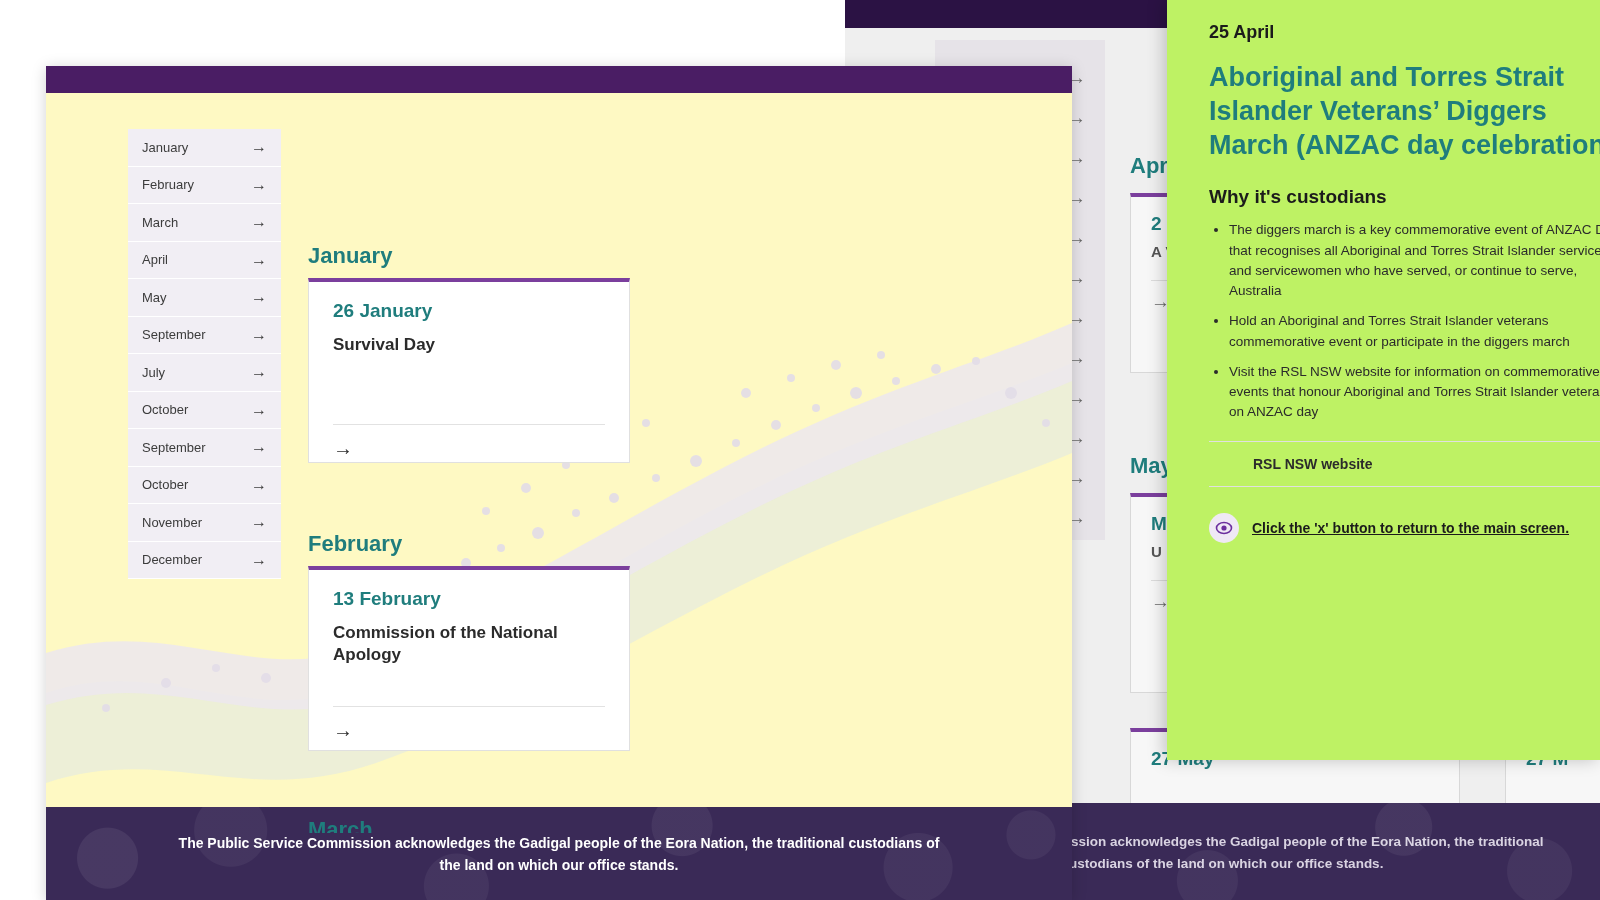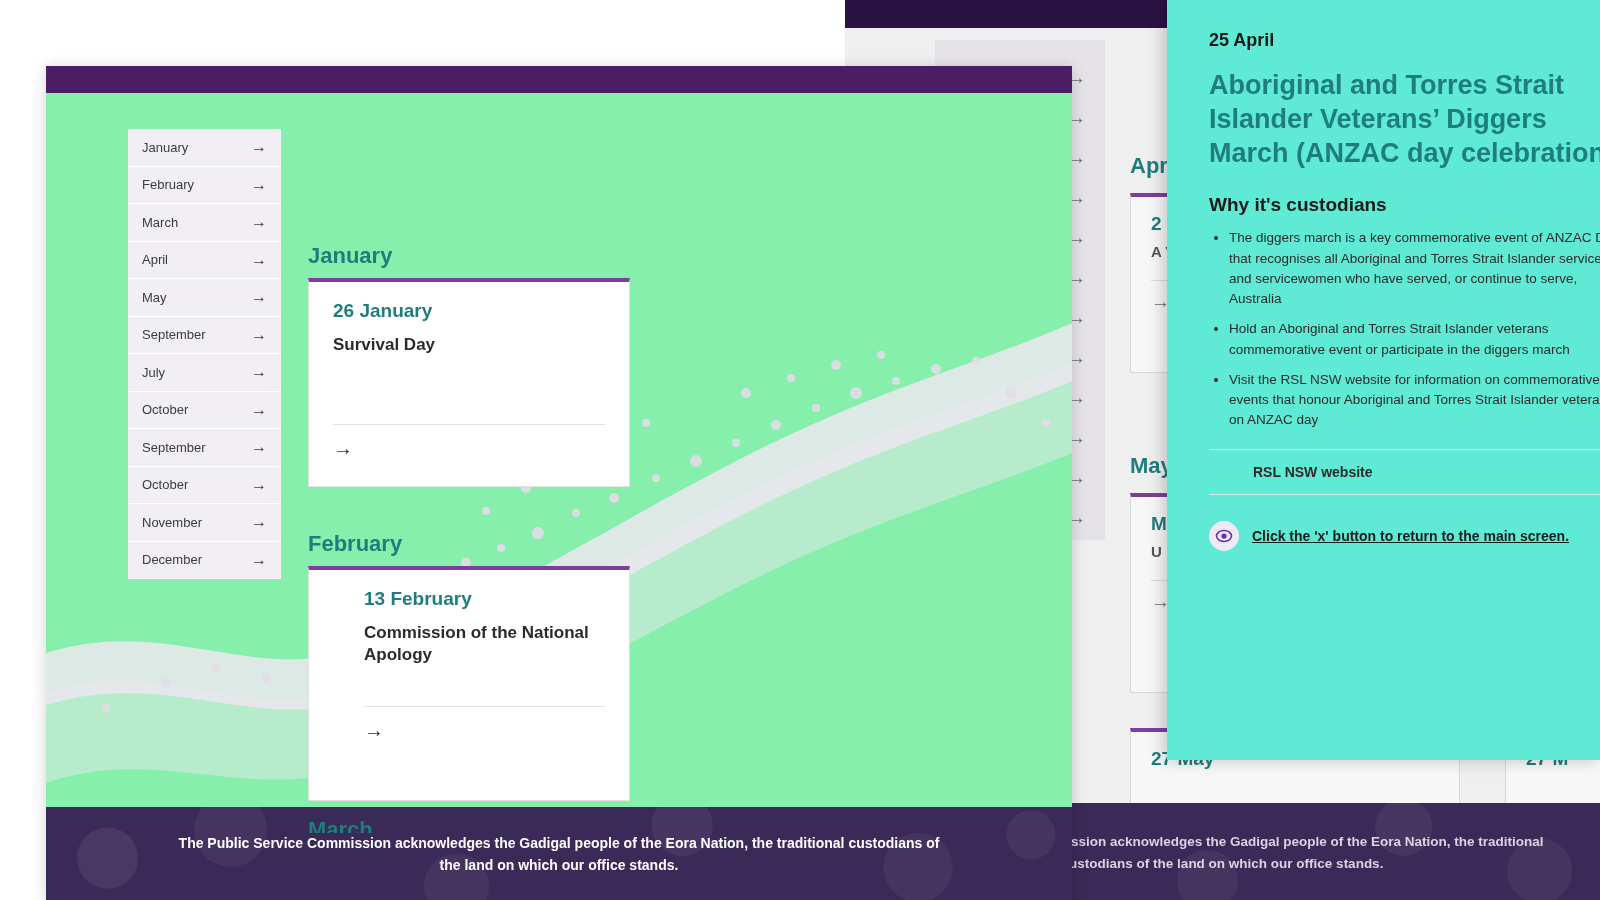--- a/index.html
+++ b/index.html
@@ -102,21 +102,21 @@
     background: #ffffff;
     box-shadow: 0 2px 14px rgba(0,0,0,0.18);
     overflow: hidden;
   }
   .main-topbar {
     height: 27px; background: #4a1d64;
   }
   .main-content {
     position: relative;
     height: 740px;
-    background: #86efac;
+    background: #fef9c3;
     overflow: hidden;
   }
   
   .wave-art {
     position: absolute; left: 0; top: 0;
     width: 1026px; height: 740px;
     pointer-events: none;
     z-index: 0;
   }
   .main-footer {
@@ -198,24 +198,24 @@
   }
   .event-card .ec-arrow {
     padding: 12px 24px 16px 24px; color: #2b2b2b; font-size: 20px;
   }
 
   
   .detail-panel {
     position: absolute;
     left: 1167px; top: 0px;
     width: 433px; height: 760px;
-    background: #5eead4;
+    background: #bef264;
     box-shadow: -3px 0 16px rgba(0,0,0,0.22);
     overflow: hidden;
-    padding: 30px 0 0 42px;
+    padding: 22px 0 0 42px;
   }
   .dp-date {
     font-size: 18px; font-weight: bold; color: #1b1b1b;
     margin-bottom: 18px;
   }
   .dp-title {
     font-size: 27px; font-weight: bold; color: #1f7d7d;
     line-height: 1.25;
     width: 420px;
     margin-bottom: 24px;
@@ -402,29 +402,29 @@
           <span class="mn-arrow">→</span>
         </div>
         <div class="month-nav-item">
           <span class="mn-label">December</span>
           <span class="mn-arrow">→</span>
         </div>
       </div>
 
 
       <div class="month-heading" style="top:150px;">January</div>
-      <div class="event-card" style="top:185px; height:209px;">
+      <div class="event-card" style="top:185px; height:185px;">
         <div class="ec-date">26 January</div>
         <div class="ec-title">Survival Day</div>
         <div class="ec-rule" style="margin-top:52px;"></div>
         <div class="ec-arrow">→</div>
       </div>
 
       <div class="month-heading" style="top:438px;">February</div>
-      <div class="event-card" style="top:473px; height:235px;padding-left:31px;">
+      <div class="event-card" style="top:473px; height:185px;">
         <div class="ec-date">13 February</div>
         <div class="ec-title">Commission of the National Apology</div>
         <div class="ec-rule" style="margin-top:24px;"></div>
         <div class="ec-arrow">→</div>
       </div>
 
       <div class="month-heading" style="top:724px;">March</div>
     </div>
 
     <div class="main-footer">

